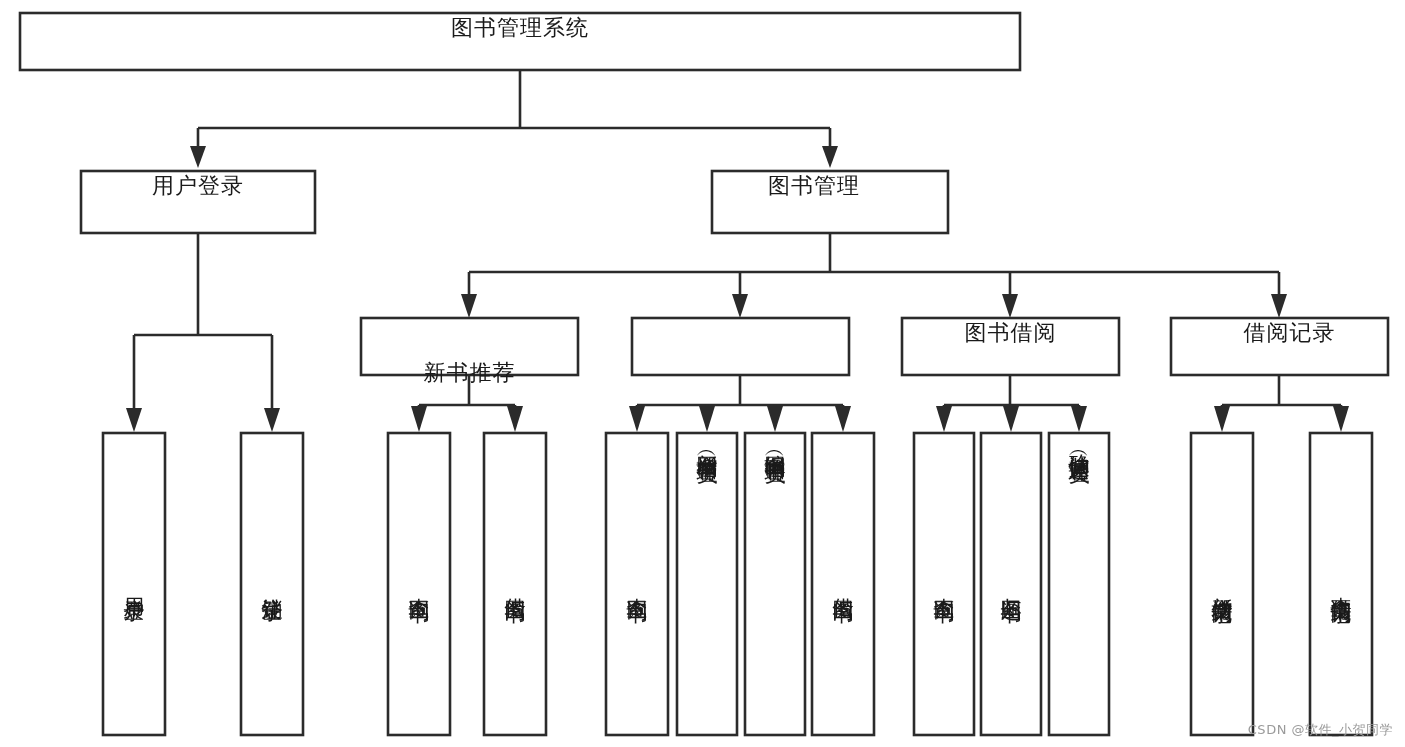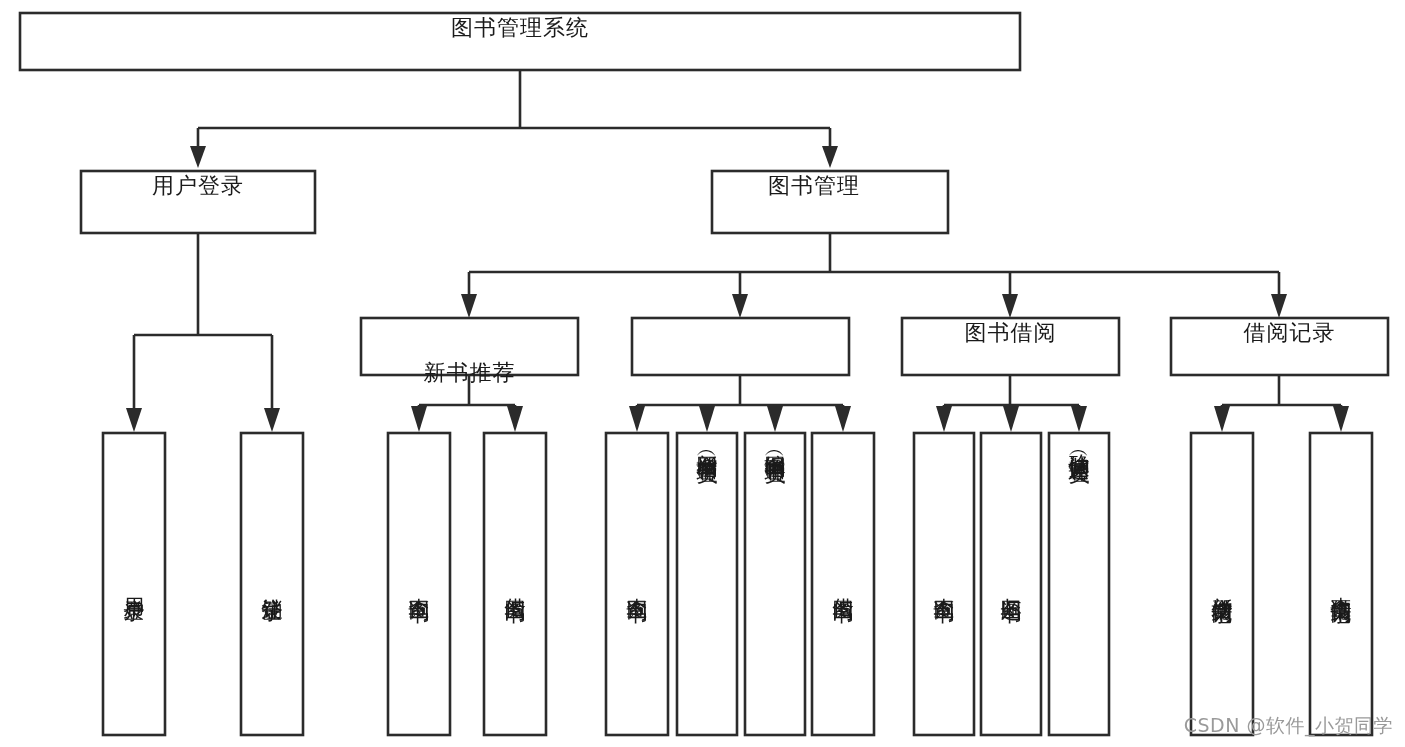--- a/index.html
+++ b/index.html
@@ -73,21 +73,21 @@
     font-size: 22px;
     color: #1a1a1a;
     letter-spacing: 1px;
     white-space: nowrap;
   }
   #watermark {
     position: absolute;
     right: 12px;
     bottom: 8px;
     font-family: "DejaVu Sans", "Liberation Sans", sans-serif;
-    font-size: 19px;
+    font-size: 13px;
     color: #9a9a9a;
     letter-spacing: 0.5px;
     white-space: nowrap;
     pointer-events: none;
   }
 </style>
 </head>
 <body>
 
 <div id="diagram-root">

